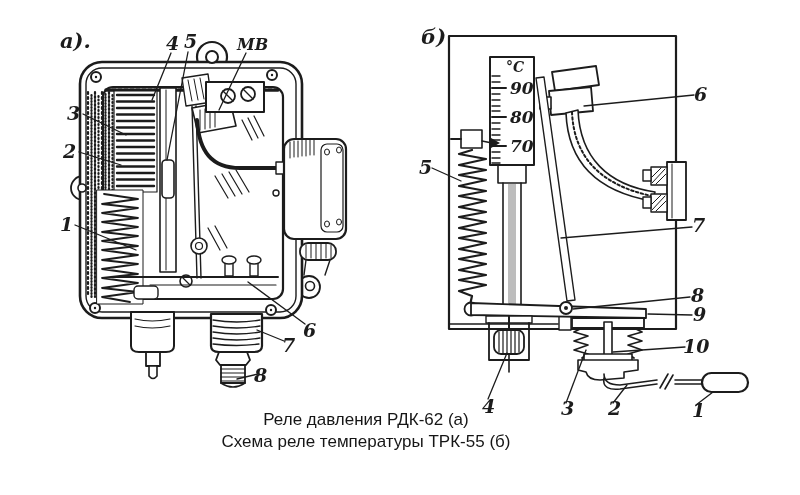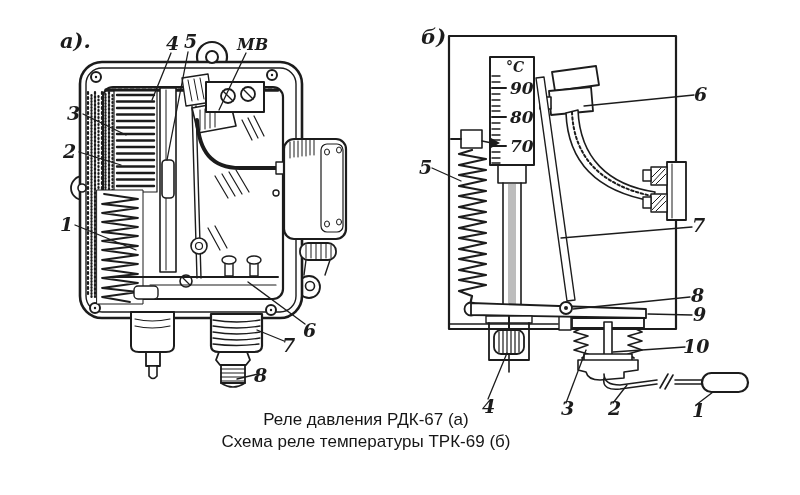--- a/index.html
+++ b/index.html
@@ -282,17 +282,17 @@
       <text x="683" y="353" class="num">10</text>
       <text x="482" y="413" class="num">4</text>
       <text x="561" y="415" class="num">3</text>
       <text x="608" y="415" class="num">2</text>
       <text x="692" y="417" class="num">1</text>
     </g>
   </g>
 </svg>
 
 <div class="caption">
-  <div>Реле давления РДК-67 (а)</div>
-  <div>Схема реле температуры ТРК-69 (б)</div>
+  <div>Реле давления РДК-62 (а)</div>
+  <div>Схема реле температуры ТРК-55 (б)</div>
 </div>
 
 </div>
 
 </body></html>

